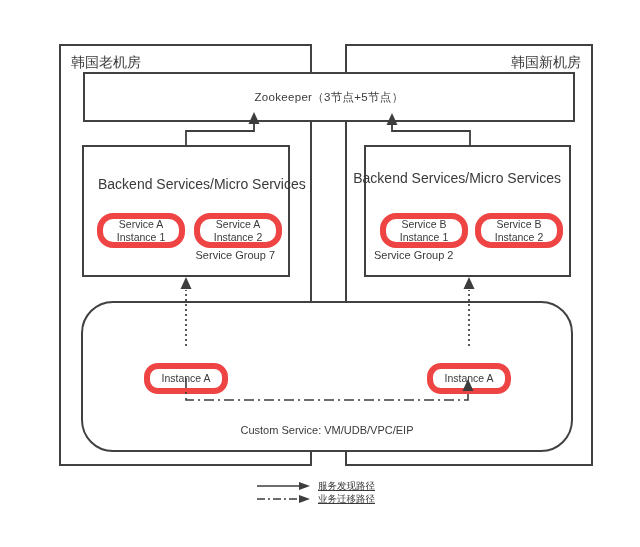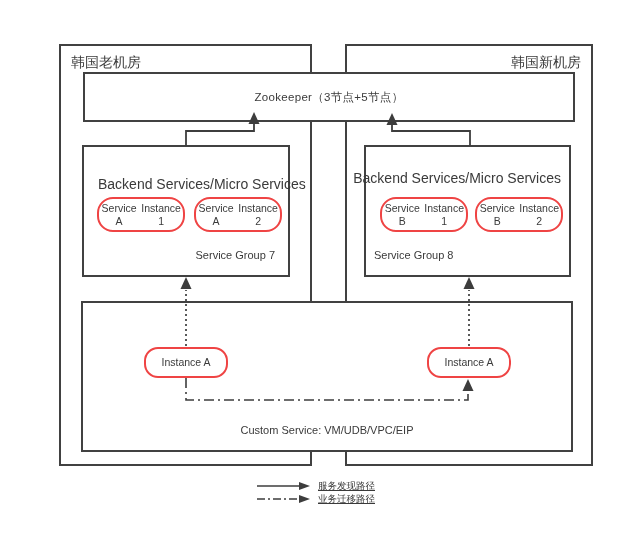--- a/index.html
+++ b/index.html
@@ -24,29 +24,29 @@
   .backend{z-index:2;background:#ffffff;}
   .bg1{left:82px;top:145px;width:208px;height:132px;}
   .bg2{left:364px;top:145px;width:207px;height:132px;}
   .backend-title{position:absolute;font-size:14px;white-space:nowrap;margin-top:16px;}
   .bg1 .backend-title{left:14px;top:13px;}
   .bg2 .backend-title{right:8px;top:7px;}
   .group-name{position:absolute;font-size:11px;white-space:nowrap;}
   .bg1 .group-name{right:13px;bottom:14px;}
   .bg2 .group-name{left:8px;bottom:14px;}
   
-  .pill{position:absolute;border:2px solid #ef4444;border-radius:16px;background:#ffffff;
-        box-sizing:border-box;display:flex;flex-direction:row;align-items:center;
-        justify-content:center;font-size:10.5px;line-height:13px;z-index:3;text-align:center;}
+  .pill{position:absolute;border:6px solid #ef4444;border-radius:16px;background:#ffffff;
+        box-sizing:border-box;display:flex;flex-direction:column;align-items:center;
+        justify-content:center;font-size:10.5px;line-height:13px;z-index:3;text-align:center;margin-top:16px;}
   .pA1{left:97px;top:197px;width:88px;height:35px;}
   .pA2{left:194px;top:197px;width:88px;height:35px;}
   .pB1{left:380px;top:197px;width:88px;height:35px;}
   .pB2{left:475px;top:197px;width:88px;height:35px;}
   
-  .custom{left:81px;top:301px;width:492px;height:151px;z-index:2;}
+  .custom{left:81px;top:301px;width:492px;height:151px;z-index:2;border-radius:32px;}
   .custom-label{position:absolute;left:0;right:0;bottom:14px;text-align:center;
         font-size:11px;white-space:nowrap;}
   .iA1{left:144px;top:347px;width:84px;height:31px;border-radius:14px;}
   .iA2{left:427px;top:347px;width:84px;height:31px;border-radius:14px;}
   
   .overlay{position:absolute;left:0;top:0;width:640px;height:547px;z-index:5;pointer-events:none;}
   
   .legend{position:absolute;left:256px;top:479px;z-index:4;}
   .legend-row{display:flex;align-items:center;height:13px;gap:6px;text-decoration:underline;}
   .legend-row svg{display:block;}
@@ -76,21 +76,21 @@
     <span>Service A</span>
     <span>Instance 1</span>
   </div>
   <div class="pill pA2">
     <span>Service A</span>
     <span>Instance 2</span>
   </div>
 
   <div class="whitebox backend bg2">
     <div class="backend-title">Backend Services/Micro Services</div>
-    <div class="group-name">Service Group 8</div>
+    <div class="group-name">Service Group 2</div>
   </div>
   <div class="pill pB1">
     <span>Service B</span>
     <span>Instance 1</span>
   </div>
   <div class="pill pB2">
     <span>Service B</span>
     <span>Instance 2</span>
   </div>
 

